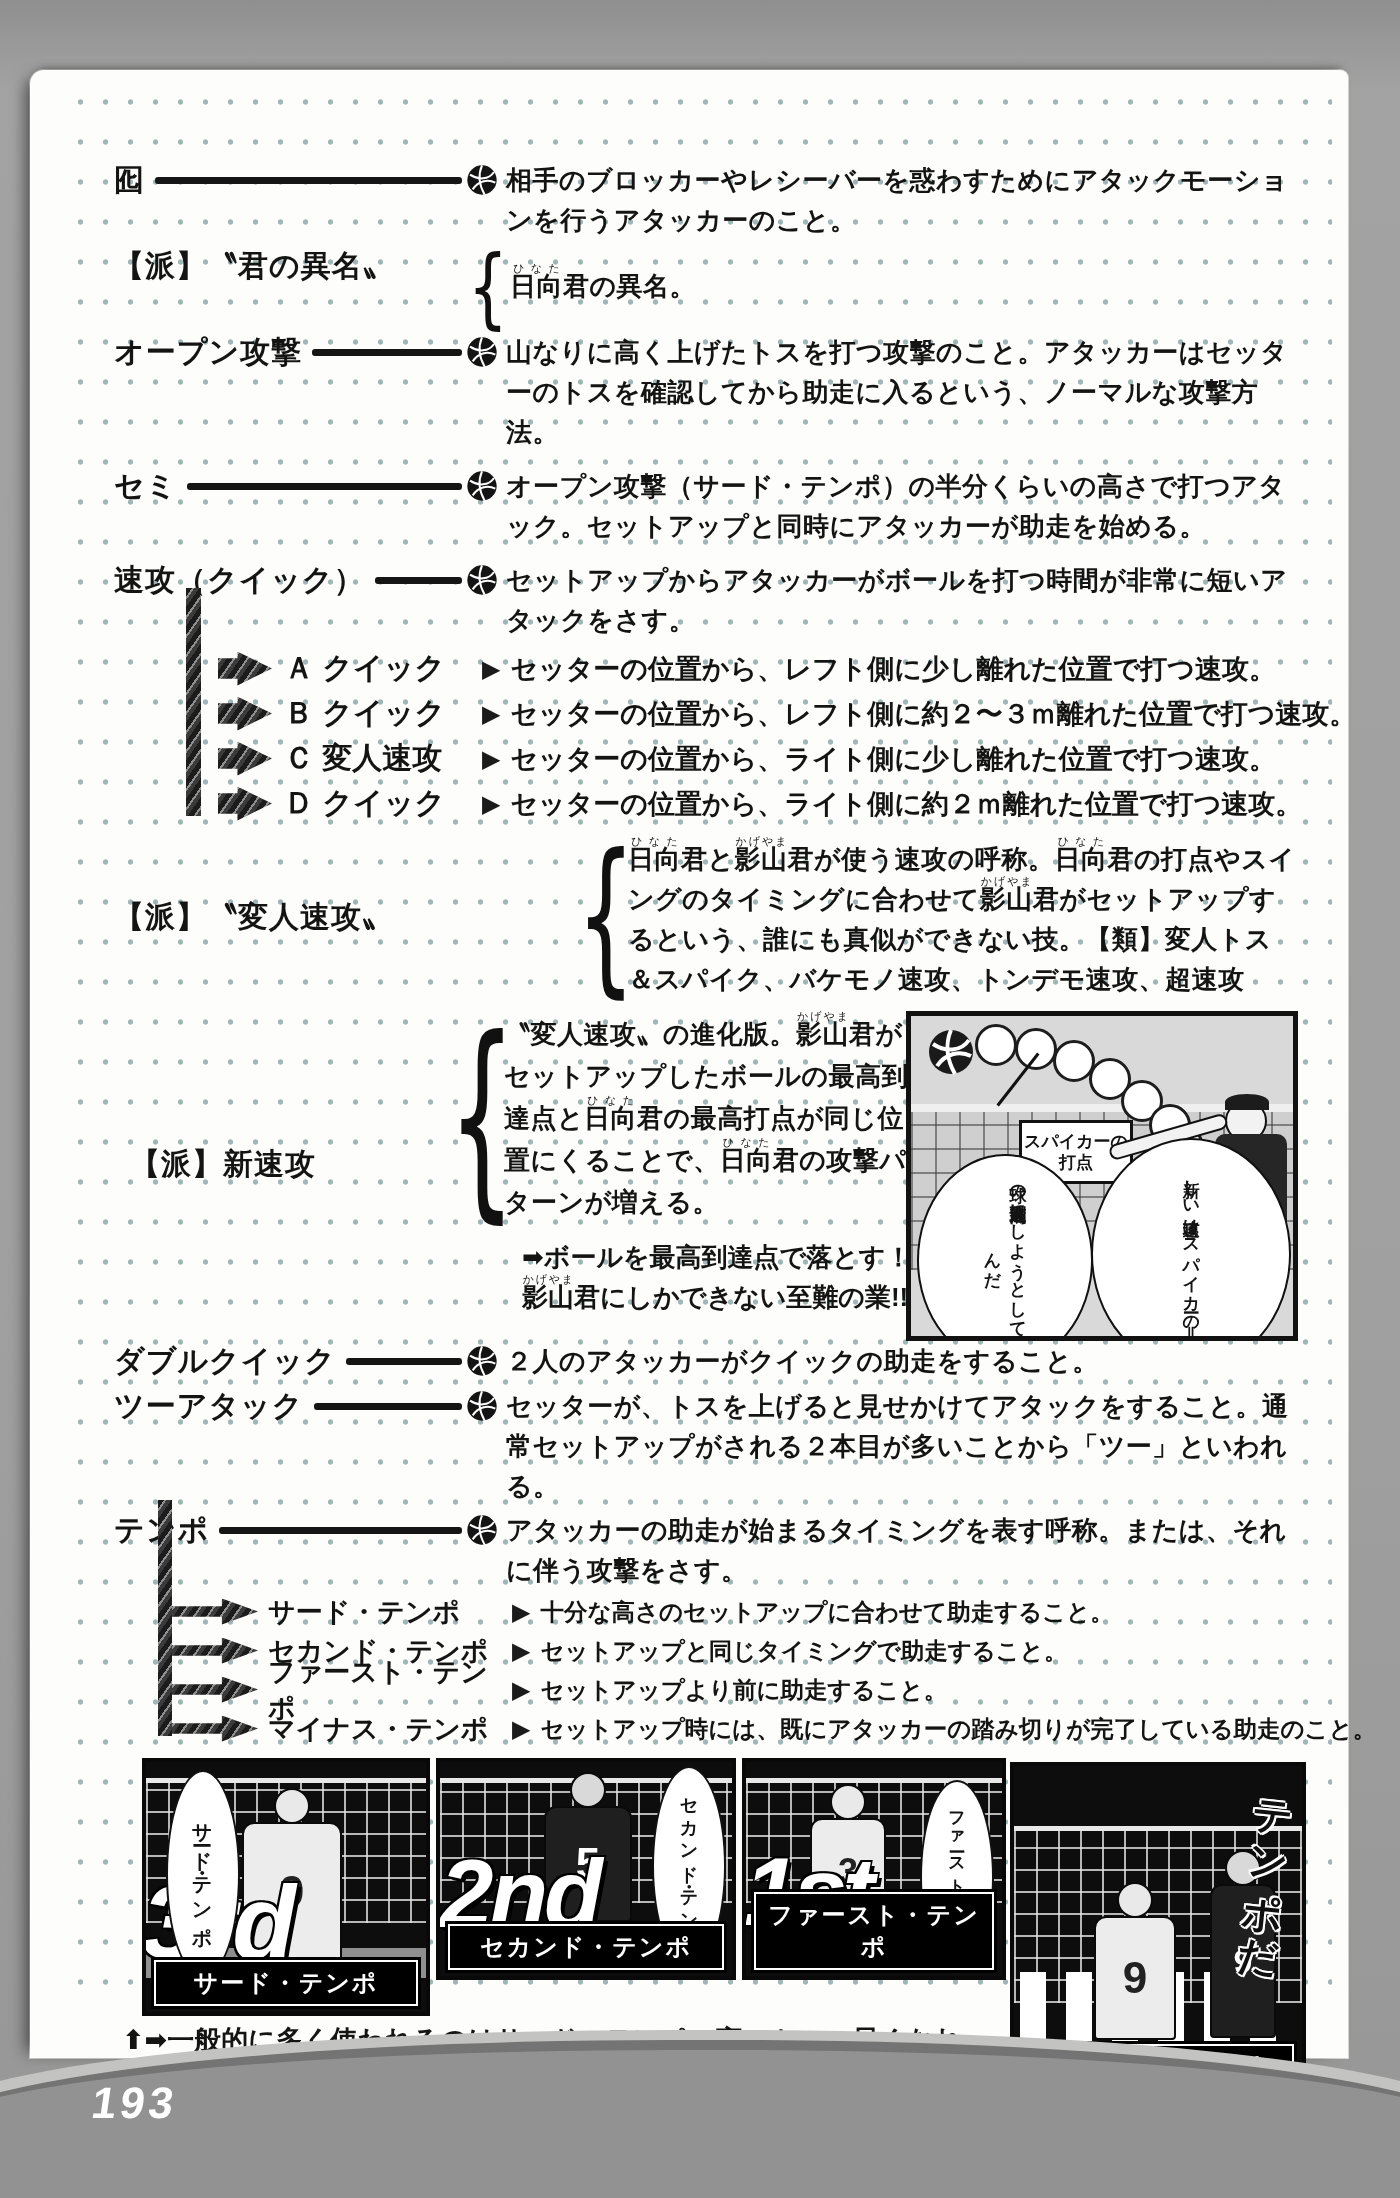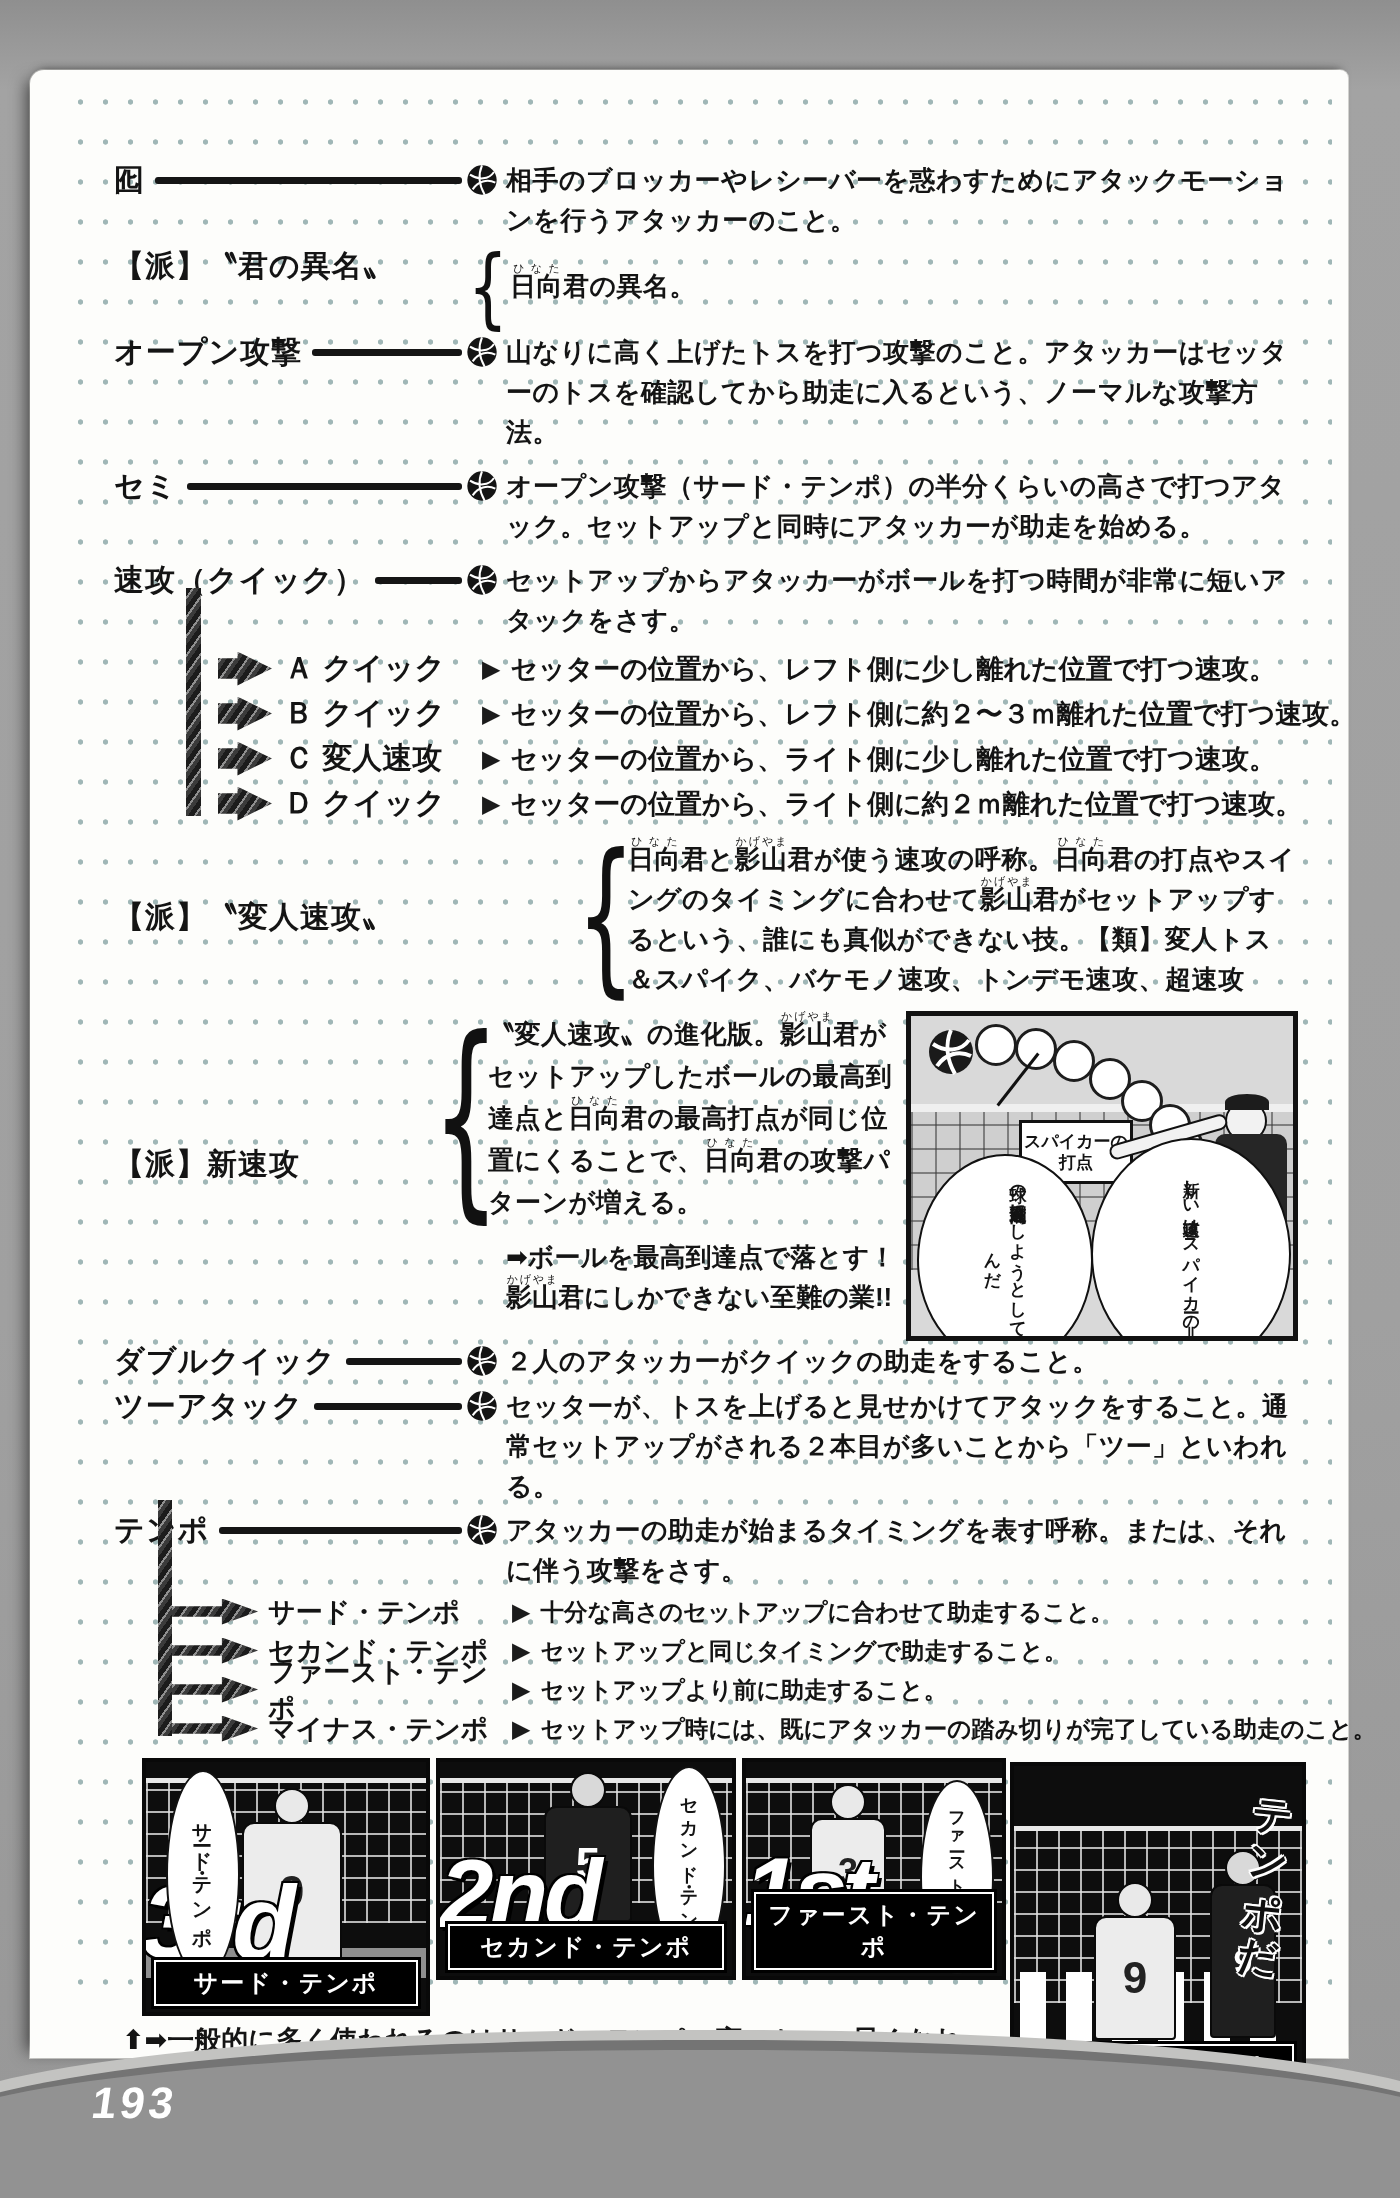--- a/index.html
+++ b/index.html
@@ -201,21 +201,21 @@
             <span class="term">【派】〝変人速攻〟</span>
           </div>
         <div class="brace" style="height:160px;font-size:168px;transform:scaleX(.55);">
             <span>{</span>
           </div>
         <div class="def" style="line-height:40px;"><ruby>日向<rt>ひなた</rt></ruby>君と<ruby>影山<rt>かげやま</rt></ruby>君が使う速攻の呼称。<ruby>日向<rt>ひなた</rt></ruby>君の打点やスイングのタイミングに合わせて<ruby>影山<rt>かげやま</rt></ruby>君がセットアップするという、誰にも真似ができない技。【類】変人トス＆スパイク、バケモノ速攻、トンデモ速攻、超速攻</div>
       </div>
 
       <div class="shin-block">
         <div class="row">
-          <div class="termline" style="width:330px;align-self:center;height:210px;">
+          <div class="termline" style="width:330px;align-self:center;height:210px;margin-left:16px;">
               <span class="term">【派】新速攻</span>
             </div>
           <div class="brace" style="height:210px;font-size:214px;transform:scaleX(.5);">
               <span>{</span>
             </div>
           <div style="width:412px;">
             <div class="def" style="line-height:42px;">〝変人速攻〟の進化版。<ruby>影山<rt>かげやま</rt></ruby>君がセットアップしたボールの最高到達点と<ruby>日向<rt>ひなた</rt></ruby>君の最高打点が同じ位置にくることで、<ruby>日向<rt>ひなた</rt></ruby>君の攻撃パターンが増える。</div>
             <div class="shin-note">➡ボールを最高到達点で落とす！<br><ruby>影山<rt>かげやま</rt></ruby>君にしかできない至難の業!!</div>
           </div>
         </div>

